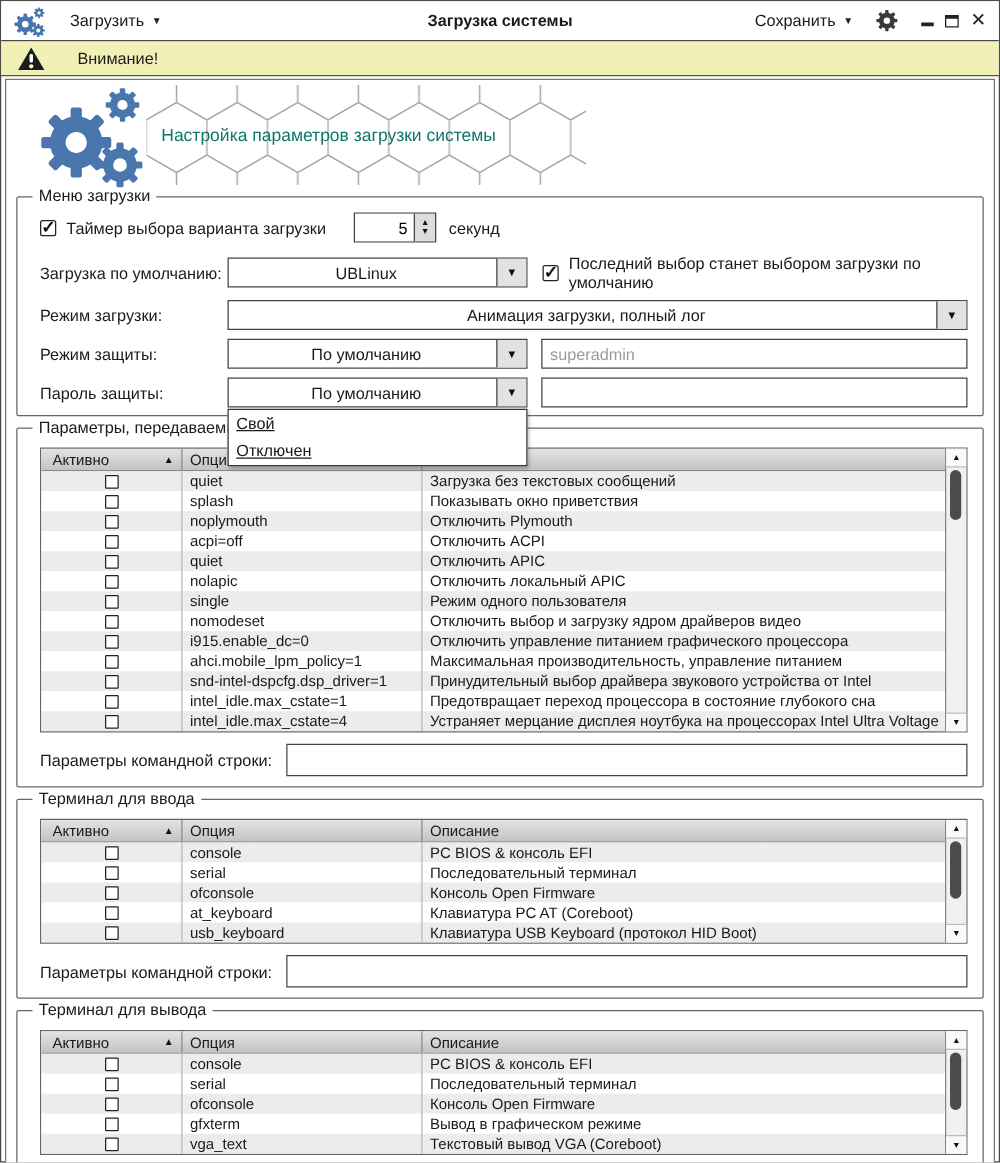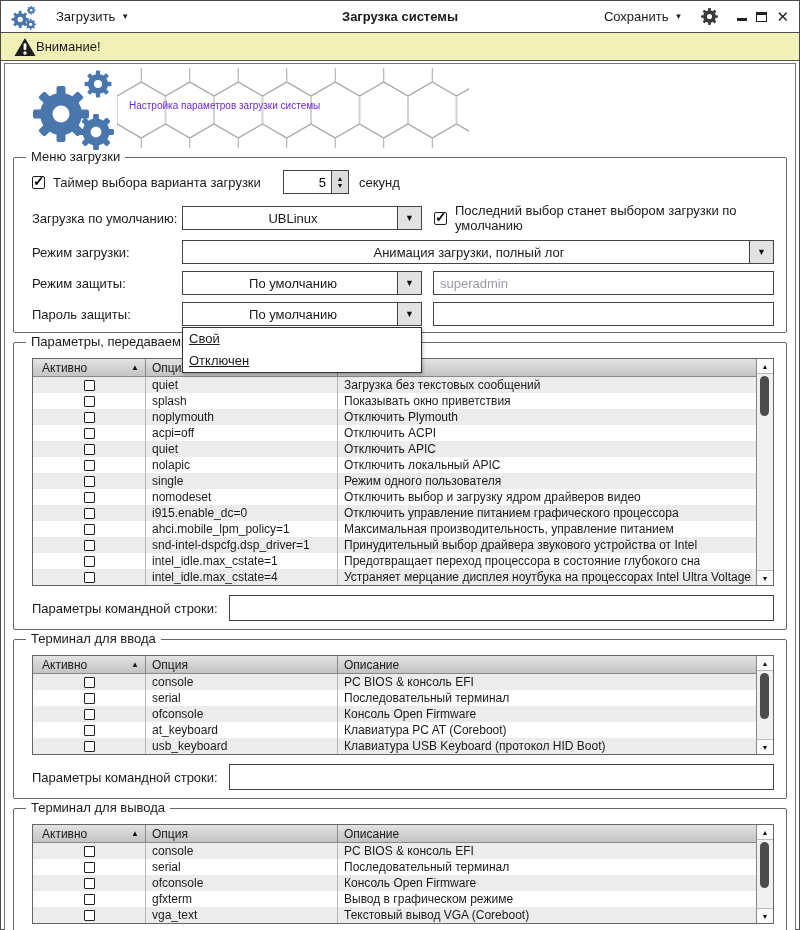--- a/index.html
+++ b/index.html
@@ -12,29 +12,29 @@
   .menu-btn { display:flex; align-items:center; gap:6px; font-size:13px; cursor:default; padding:2px 4px; }
   .menu-btn .caret { font-size:8px; color:#222; }
   .win-title { position:absolute; left:0; right:0; text-align:center; font-size:13px; font-weight:bold; pointer-events:none; }
   .tb-right { margin-left:auto; display:flex; align-items:center; gap:14px; z-index:2; }
   .winctl { display:flex; align-items:center; gap:9px; margin-left:4px; }
   .min-bar { display:inline-block; width:10px; height:3px; background:#222; margin-bottom:-6px; }
   .max-box { display:inline-block; width:11px; height:10px; border:1px solid #222; border-top:3px solid #222; background:#fff; }
   .close-x { font-size:15px; line-height:10px; color:#222; }
 
   
-  .warnbar { height:28px; background:#f1f0b6; border-bottom:1px solid #555; display:flex; align-items:center; gap:0; padding:0 13px; font-size:13px; flex:0 0 auto; }
+  .warnbar { height:28px; background:#f1f0b6; border-bottom:1px solid #555; display:flex; align-items:center; gap:26px; padding:0 13px; font-size:13px; flex:0 0 auto; }
 
   
   .main { flex:1 1 auto; border:1px solid #777; margin:2px 3px 0 3px; padding:2px 4px; position:relative; background:#fff; overflow:visible; }
 
   .banner { height:80px; position:relative; margin:2px 0 6px 0; }
   .banner .hexes { position:absolute; left:108px; top:0; width:352px; height:80px; z-index:0; }
   .banner .logo { position:absolute; left:22px; top:-2px; z-index:1; }
-  .banner .banner-title { position:absolute; left:120px; top:32px; z-index:1; font-size:10px; color:#6d28d9; }
+  .banner .banner-title { position:absolute; left:120px; top:32px; z-index:1; font-size:14px; color:#0f766e; }
 
   
   .fieldset { border:1px solid #666; border-radius:2px; margin:9px 4px 0 4px; padding:12px 12px 8px 18px; position:relative; background:transparent; }
   .legend { position:absolute; top:-9px; left:12px; background:#fff; padding:0 5px; font-size:13px; }
 
   .frow { display:flex; align-items:center; margin-bottom:7px; min-height:24px; }
   .flabel { width:150px; flex:0 0 150px; font-size:13px; }
   .cb { width:13px; height:13px; border:1px solid #222; border-radius:2px; background:#fff; display:inline-block; position:relative; flex:0 0 13px; }
   .cb.checked::after { content:"✓"; position:absolute; left:0px; top:-4px; font-size:14px; font-weight:bold; color:#111; }
   .cb-label { font-size:13px; margin-left:8px; }

